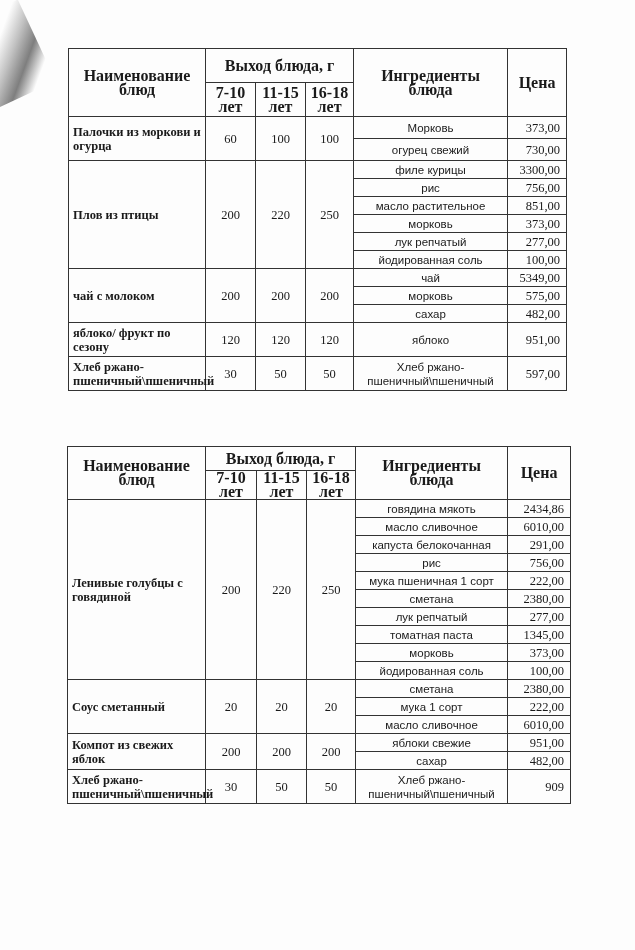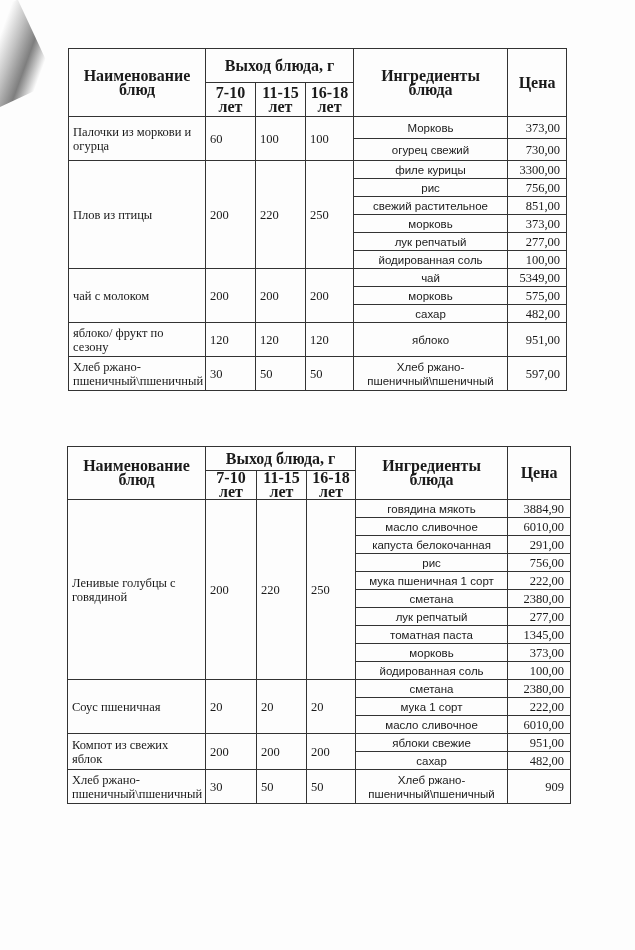--- a/index.html
+++ b/index.html
@@ -4,23 +4,23 @@
 <style>
   html, body { margin:0; padding:0; }
   body { width:635px; height:950px; background:#fdfdfd; position:relative; overflow:hidden;
          font-family:"Liberation Serif","DejaVu Serif",serif; color:#1a1a1a; }
   .corner { position:absolute; left:-30px; top:10px; width:70px; height:90px;
             background:linear-gradient(135deg,#fdfdfd 40%,#9a9a9a 55%,#2a2a2a 70%,#fdfdfd 85%);
             transform:rotate(-25deg); opacity:.6; }
   table { position:absolute; border-collapse:collapse; table-layout:fixed; font-size:12.5px; }
   td, th { border:1px solid #333; padding:0 4px; line-height:14px; }
   th { font-weight:bold; text-align:center; font-size:16px; }
-  .c-num { text-align:left; }
+  .c-num { text-align:center; }
   .c-price { text-align:right; padding-right:6px; }
-  .c-name { text-align:left; }
+  .c-name { text-align:left;font-weight:bold; }
   .ing { text-align:center; font-family:"Liberation Sans","DejaVu Sans",sans-serif; font-size:11.5px; }
   #t1 { left:68px; top:48px; width:498px; }
   #t2 { left:67px; top:446px; width:503px; }
 </style>
 </head>
 <body>
 
 <div class="corner"></div>
 
 <table id="t1">
@@ -64,21 +64,21 @@
         <td rowspan="6" class="c-num">220</td>
         <td rowspan="6" class="c-num">250</td>
         <td class="ing">филе курицы</td>
         <td class="c-price">3300,00</td>
       </tr>
       <tr style="height: 18px;">
         <td class="ing">рис</td>
         <td class="c-price">756,00</td>
       </tr>
       <tr style="height: 18px;">
-        <td class="ing">свежий растительное</td>
+        <td class="ing">масло растительное</td>
         <td class="c-price">851,00</td>
       </tr>
       <tr style="height: 18px;">
         <td class="ing">морковь</td>
         <td class="c-price">373,00</td>
       </tr>
       <tr style="height: 18px;">
         <td class="ing">лук репчатый</td>
         <td class="c-price">277,00</td>
       </tr>
@@ -143,21 +143,21 @@
       <th>16-18 лет</th>
     </tr>
   </thead>
   <tbody class="body">
       <tr style="height: 18px;">
         <td rowspan="10" class="c-name">Ленивые голубцы с говядиной</td>
         <td rowspan="10" class="c-num">200</td>
         <td rowspan="10" class="c-num">220</td>
         <td rowspan="10" class="c-num">250</td>
         <td class="ing">говядина мякоть</td>
-        <td class="c-price">3884,90</td>
+        <td class="c-price">2434,86</td>
       </tr>
       <tr style="height: 18px;">
         <td class="ing">масло сливочное</td>
         <td class="c-price">6010,00</td>
       </tr>
       <tr style="height: 18px;">
         <td class="ing">капуста белокочанная</td>
         <td class="c-price">291,00</td>
       </tr>
       <tr style="height: 18px;">
@@ -182,21 +182,21 @@
       </tr>
       <tr style="height: 18px;">
         <td class="ing">морковь</td>
         <td class="c-price">373,00</td>
       </tr>
       <tr style="height: 18px;">
         <td class="ing">йодированная соль</td>
         <td class="c-price">100,00</td>
       </tr>
       <tr style="height: 18px;">
-        <td rowspan="3" class="c-name">Соус пшеничная</td>
+        <td rowspan="3" class="c-name">Соус сметанный</td>
         <td rowspan="3" class="c-num">20</td>
         <td rowspan="3" class="c-num">20</td>
         <td rowspan="3" class="c-num">20</td>
         <td class="ing">сметана</td>
         <td class="c-price">2380,00</td>
       </tr>
       <tr style="height: 18px;">
         <td class="ing">мука 1 сорт</td>
         <td class="c-price">222,00</td>
       </tr>

